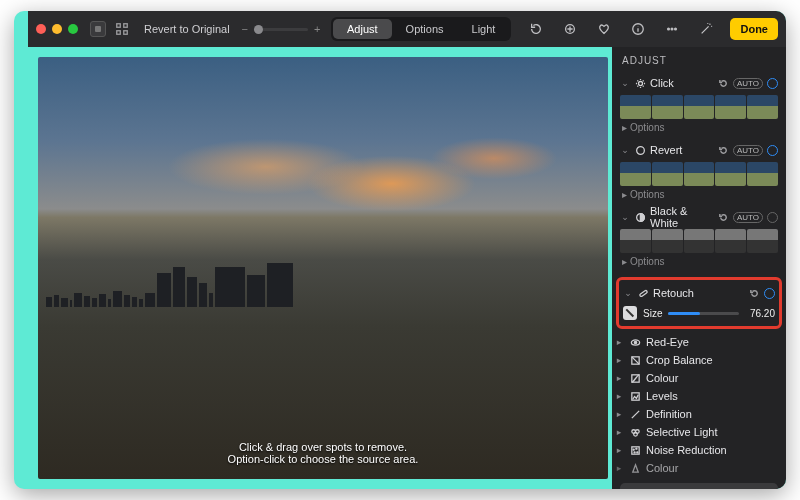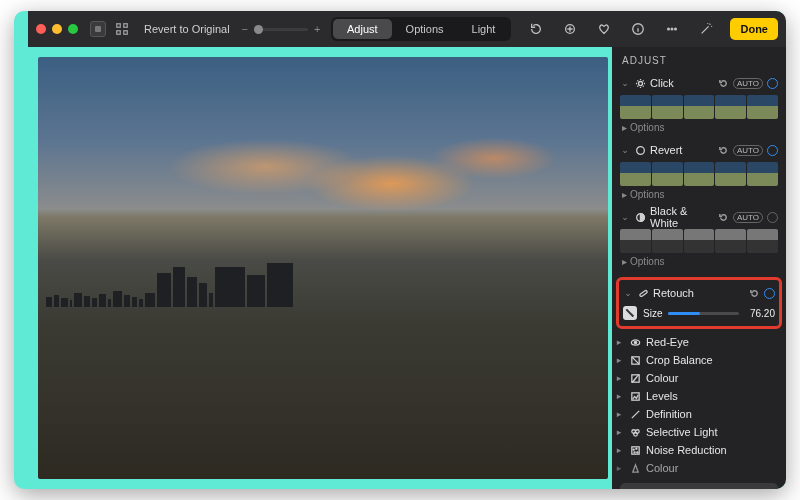--- a/index.html
+++ b/index.html
@@ -166,20 +166,22 @@
           <div class="bld" style="width:14px;height:34px"></div>
           <div class="bld" style="width:12px;height:40px"></div>
           <div class="bld" style="width:10px;height:30px"></div>
           <div class="bld" style="width:8px;height:24px"></div>
           <div class="bld" style="width:4px;height:14px"></div>
           <div class="bld" style="width:30px;height:40px"></div>
           <div class="bld" style="width:18px;height:32px"></div>
           <div class="bld" style="width:26px;height:44px"></div>
         </div>
         <div class="hint">
+          <div>Click &amp; drag over spots to remove.</div>
+          <div>Option-click to choose the source area.</div>
         </div>
       </div>
     </div>
 
     <div class="panel">
       <div class="panel-title">ADJUST</div>
 
       <div class="sec">
         <div class="sec-row">
           <span class="chev">⌄</span>

